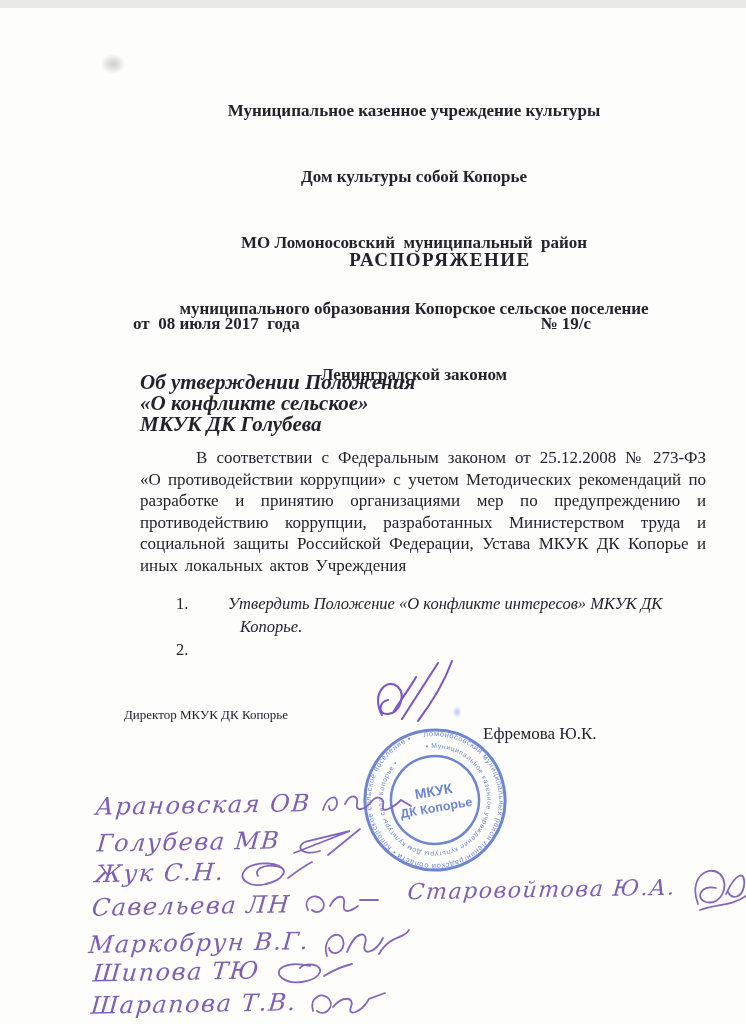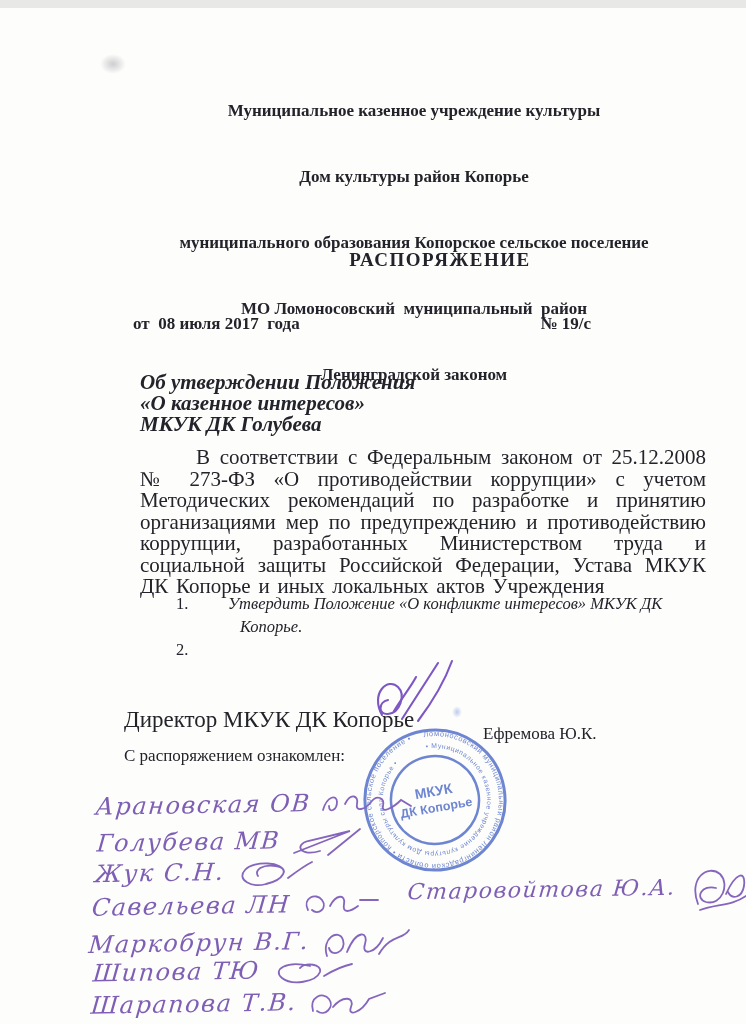--- a/index.html
+++ b/index.html
@@ -28,28 +28,28 @@
   .date-row {
     top:306px; left:133px; width:458px; display:flex; justify-content:space-between;
     font-weight:bold; font-size:17px; white-space:pre;
   }
   .subject {
     top:364px; left:140px; font-weight:bold; font-style:italic;
     font-size:21px; line-height:21px;
   }
   .body-par {
     top:439px; left:140px; width:566px;
-    font-size:21px; line-height:21.5px; text-align:justify; text-indent:56px;
+    font-size:17px; line-height:21.5px; text-align:justify; text-indent:56px;
     word-spacing:2.5px;
   }
   .ordered-list { top:584px; left:176px; width:520px; font-size:16.5px; line-height:23px; }
   .list-item { display:flex; align-items:flex-start; }
   .list-num { width:52px; flex:none; }
   .list-text { width:470px; padding-left:12px; text-indent:-12px;font-style:italic; }
-  .director-label { top:699px; left:124px; font-size:23px; }
+  .director-label { top:699px; left:124px; font-size:13px; }
   .director-name { top:716px; left:483px; font-size:17px; }
   .ack { top:738px; left:124px; font-size:17px; }
   .hw-row { display:flex; align-items:center; gap:8px; }
   .hw-name {
     font-family:"DejaVu Serif", serif; font-style:italic;
     color:#7e5fb5; font-size:24px; letter-spacing:1.5px; white-space:nowrap;
     transform:skewX(-6deg) rotate(-1deg);
   }
   .hw-right .hw-name { font-size:22px; }
   .flourish { flex:none; }
@@ -72,36 +72,36 @@
 </head>
 <body>
 
 <div class="page">
 
   <div class="abs smudge"></div>
   <div class="abs blue-speck"></div>
 
   <div class="abs org-header">
     <div>Муниципальное казенное учреждение культуры</div>
-    <div>Дом культуры район Копорье</div>
+    <div>Дом культуры собой Копорье</div>
+    <div>МО Ломоносовский  муниципальный  район</div>
     <div>муниципального образования Копорское сельское поселение</div>
-    <div>МО Ломоносовский  муниципальный  район</div>
     <div>Ленинградской законом</div>
   </div>
 
   <div class="abs doc-title">РАСПОРЯЖЕНИЕ</div>
 
   <div class="abs date-row">
     <span>от  08 июля 2017  года</span>
     <span>№ 19/с</span>
   </div>
 
   <div class="abs subject">
     <div>Об утверждении Положения</div>
-    <div>«О казенное интересов»</div>
+    <div>«О конфликте сельское»</div>
     <div>МКУК ДК Голубева</div>
   </div>
 
   <div class="abs body-par">В соответствии с Федеральным законом от 25.12.2008 № 273-ФЗ «О противодействии коррупции» с учетом Методических рекомендаций по разработке и принятию организациями мер по предупреждению и противодействию коррупции, разработанных Министерством труда и социальной защиты Российской Федерации, Устава МКУК ДК Копорье и иных локальных актов Учреждения</div>
 
   <div class="abs ordered-list">
     <div class="list-item">
       <span class="list-num">1.</span>
       <span class="list-text">Утвердить Положение «О конфликте интересов» МКУК ДК Копорье.</span>
     </div>
@@ -113,21 +113,20 @@
   <div class="abs director-label">Директор МКУК ДК Копорье</div>
   <div class="abs director-name">Ефремова Ю.К.</div>
 
   <svg class="abs dir-sig" width="115" height="95" viewBox="0 0 115 95">
     <path d="M24,62 C12,40 30,24 40,34 C48,42 42,60 30,61 C20,62 20,49 30,47"></path>
     <path d="M36,58 C46,42 54,32 58,24"></path>
     <path d="M44,66 L80,10"></path>
     <path d="M60,68 C72,52 86,30 94,8"></path>
   </svg>
 
-  <div class="abs ack">С распоряжением ознакомлен:</div>
 
   <svg class="abs stamp" width="160" height="160" viewBox="0 0 160 160">
     <defs>
       <path id="ringOuter" d="M 80,16 a 64,64 0 1 1 -0.1,0"></path>
       <path id="ringInner" d="M 80,28 a 52,52 0 1 1 -0.1,0"></path>
     </defs>
     <circle cx="80" cy="80" r="70" stroke-width="3" stroke="#4f6cc8"></circle>
     <circle cx="80" cy="80" r="44" stroke-width="2.5" stroke="#4f6cc8"></circle>
     <text class="ring-text" font-size="7.4" fill="#4f6cc8">
       <textPath href="#ringOuter">Ломоносовский муниципальный район Ленинградской области • Копорское сельское поселение •</textPath>

